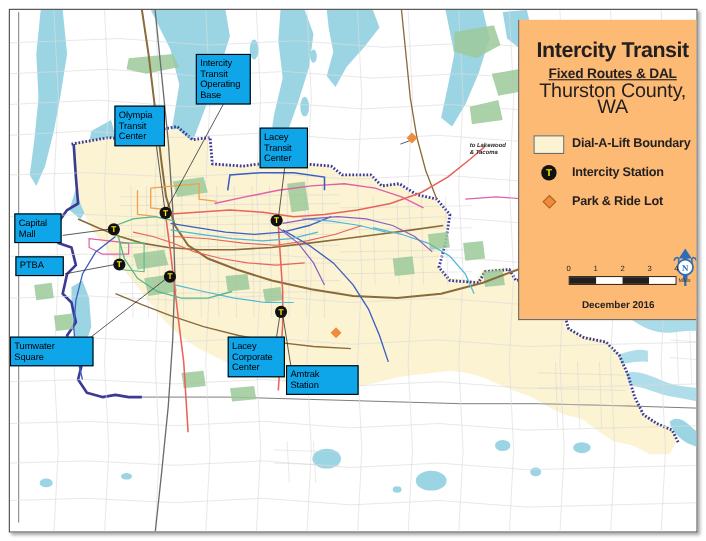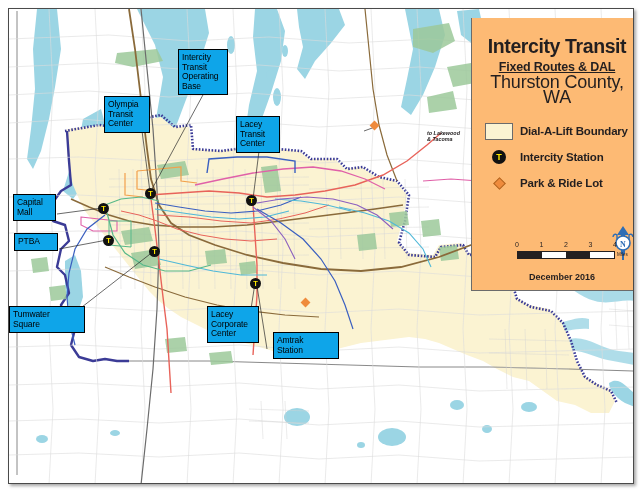--- a/index.html
+++ b/index.html
@@ -426,21 +426,21 @@
 
     <div class="callout" style="left:5px;top:224px;width:44px">PTBA</div>
 
     <div class="callout" style="left:0px;top:297px;width:76px">Tumwater
 Square</div>
 
     <div class="callout" style="left:198px;top:297px;width:52px">Lacey
 Corporate
 Center</div>
 
-    <div class="callout" style="left:264px;top:323px;width:66px">Amtrak
+    <div class="callout" style="left:251px;top:323px;width:66px">Amtrak
 Station</div>
 
     <div id="to-lakewood" style="white-space:pre-line">to Lakewood
 &amp; Tacoma</div>
 
     <div id="legend-panel">
       <div id="title-block">
         <div id="title-main">Intercity Transit</div>
         <div id="title-sub1">Fixed Routes &amp; DAL</div>
         <div id="title-sub2">Thurston County, WA</div>

